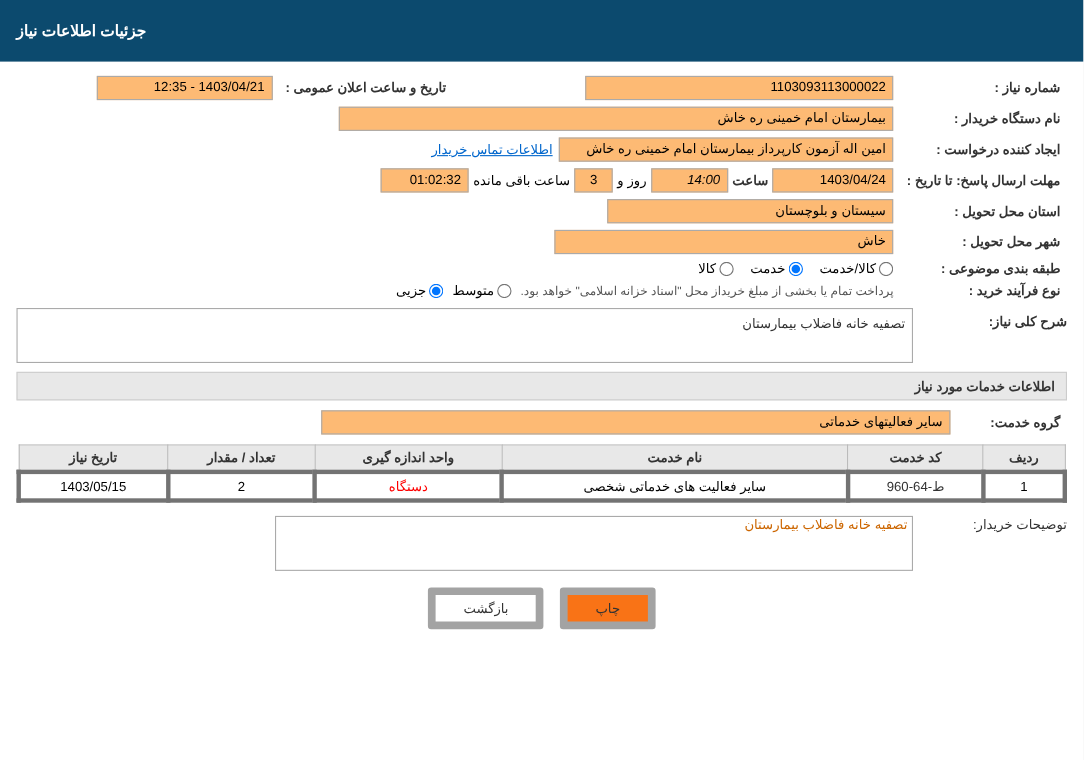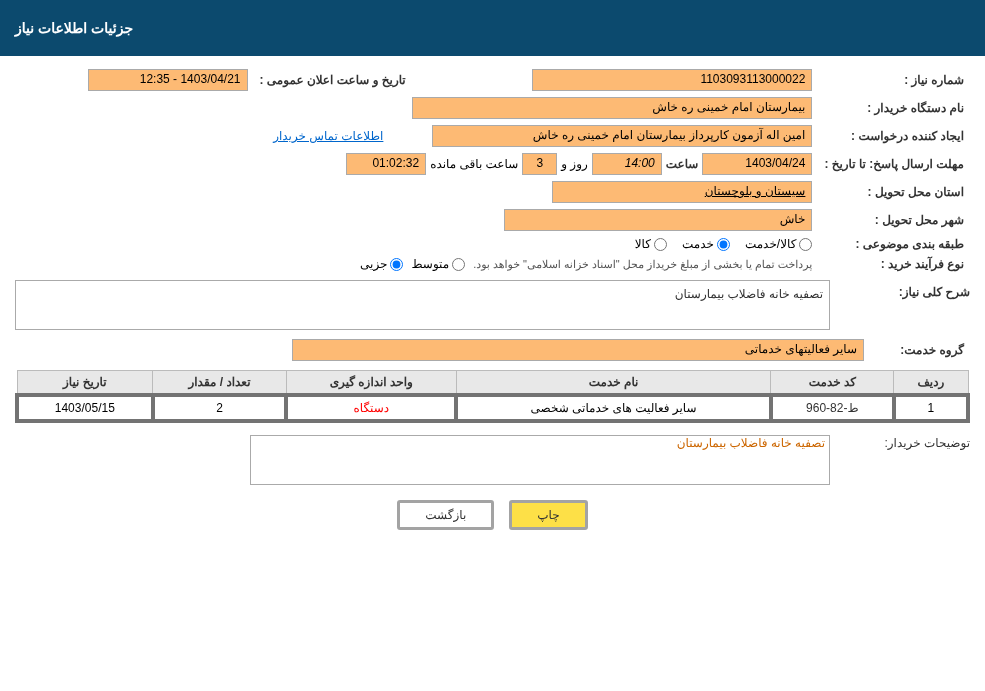--- a/index.html
+++ b/index.html
@@ -158,25 +158,25 @@
       justify-content: center;
       gap: 15px;
       margin-top: 15px;
       margin-bottom: 10px;
     }
     .btn {
       padding: 5px 25px;
       font-size: 12px;
       font-family: Tahoma, Arial, sans-serif;
       cursor: pointer;
-      border: 3px solid #a3a3a3;
+      border: 7px solid #a3a3a3;
       border-radius: 3px;
     }
     .btn-print {
-      background: #fde047;
+      background: #f97316;
       color: #333;
     }
     .btn-back {
       background: #fff;
       color: #333;
     }
     .inline-label {
       font-weight: bold;
       color: #333;
     }
@@ -207,29 +207,29 @@
         </td>
         <td style="width:160px; text-align:left;" class="inline-label">تاریخ و ساعت اعلان عمومی :</td>
         <td>
           <div class="input-box" style="width:160px;">1403/04/21 - 12:35</div>
         </td>
       </tr>
 
       <tr>
         <td class="label-cell">نام دستگاه خریدار :</td>
         <td colspan="3">
-          <div class="input-box" style="width:400px;">بیمارستان امام خمینی  ره  خاش</div>
+          <div class="input-box" style="width:504px;">بیمارستان امام خمینی  ره  خاش</div>
         </td>
       </tr>
 
       <tr>
         <td class="label-cell">ایجاد کننده درخواست :</td>
         <td colspan="3">
           <div class="row-flex">
-            <div class="input-box" style="width:380px;margin-left:43px;">امین اله آزمون کارپرداز بیمارستان امام خمینی  ره  خاش</div>
+            <div class="input-box" style="width:304px;">امین اله آزمون کارپرداز بیمارستان امام خمینی  ره  خاش</div>
             <span class="link-blue">اطلاعات تماس خریدار</span>
           </div>
         </td>
       </tr>
 
       <tr>
         <td class="label-cell">مهلت ارسال پاسخ: تا تاریخ :</td>
         <td colspan="3">
           <div class="time-row">
             <div class="input-box" style="width:110px;">1403/04/24</div>
@@ -239,21 +239,21 @@
             <div class="input-box" style="width:35px; text-align:center;">3</div>
             <span>ساعت باقی مانده</span>
             <div class="input-box" style="width:80px;">01:02:32</div>
           </div>
         </td>
       </tr>
 
       <tr>
         <td class="label-cell">استان محل تحویل :</td>
         <td colspan="3">
-          <div class="input-box" style="width:260px;text-decoration:underline;">سیستان و بلوچستان</div>
+          <div class="input-box" style="width:260px;">سیستان و بلوچستان</div>
         </td>
       </tr>
 
       <tr>
         <td class="label-cell">شهر محل تحویل :</td>
         <td colspan="3">
           <div class="input-box" style="width:308px;">خاش</div>
         </td>
       </tr>
 
@@ -299,20 +299,21 @@
     <div style="display:flex; align-items:flex-start; gap:10px; margin: 6px 0; direction:rtl;">
       <span class="label-cell" style="font-weight:bold; white-space:nowrap; padding-top:5px; min-width:90px;">شرح کلی نیاز:</span>
       <div style="flex:1; position:relative;">
         <div class="description-box" style="width:100%;">
           <span class="description-text">تصفیه خانه فاضلاب  بیمارستان</span>
         </div>
 
       </div>
     </div>
 
+    <div class="section-header">اطلاعات خدمات مورد نیاز</div>
 
     <table class="info-table">
       <tbody>
           <tr>
         <td class="label-cell" style="width:100px;">گروه خدمت:</td>
         <td>
           <div class="input-box" style="width:572px;text-align:right;">سایر فعالیتهای خدماتی</div>
         </td>
       </tr>
     </tbody>
@@ -325,21 +326,21 @@
           <th>کد خدمت</th>
           <th>نام خدمت</th>
           <th>واحد اندازه گیری</th>
           <th>تعداد / مقدار</th>
           <th>تاریخ نیاز</th>
         </tr>
       </thead>
       <tbody>
         <tr>
           <td>1</td>
-          <td class="service-code">ط-82-960</td>
+          <td class="service-code">ط-64-960</td>
           <td>سایر فعالیت های خدماتی شخصی</td>
           <td class="unit-red">دستگاه</td>
           <td>2</td>
           <td>1403/05/15</td>
         </tr>
       </tbody>
     </table>
 
     <div style="display:flex; align-items:flex-start; gap:10px; margin: 8px 0; direction:rtl;">
       <span class="label-cell" style="font-weight:normal; white-space:nowrap; padding-top:5px; min-width:90px;">توضیحات خریدار:</span>

